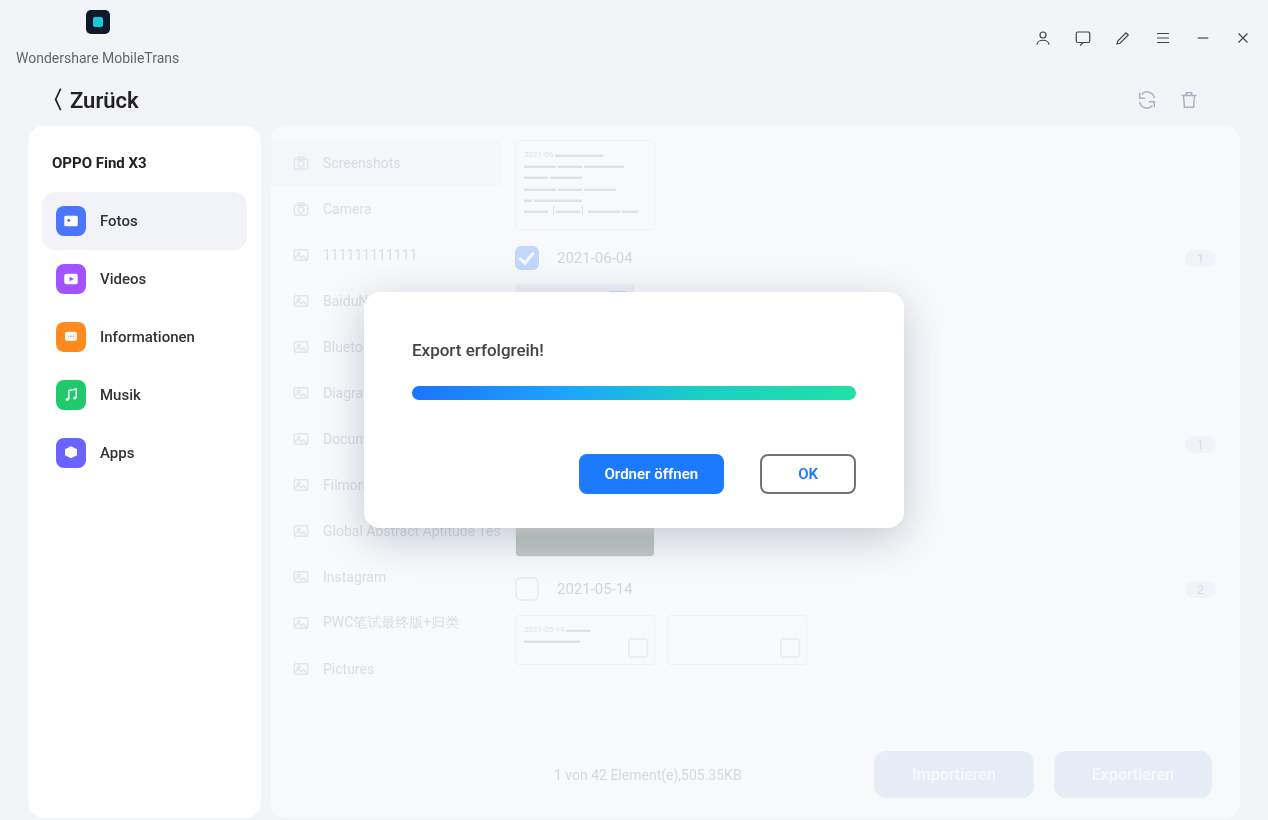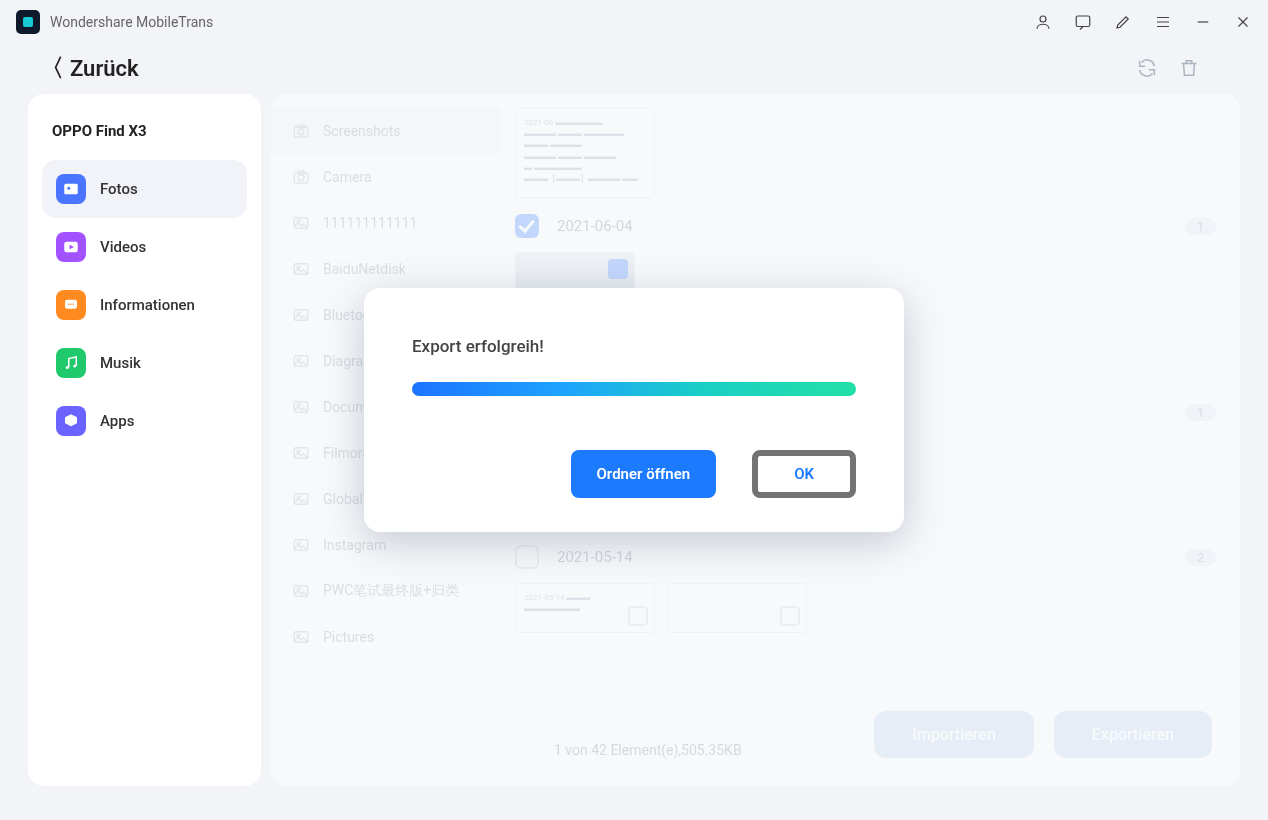--- a/index.html
+++ b/index.html
@@ -1,19 +1,19 @@
 <!DOCTYPE html>
 <html><head>
 <meta charset="utf-8">
 <style>
 * { margin: 0; padding: 0; box-sizing: border-box; font-family: -apple-system, BlinkMacSystemFont, "Segoe UI", Roboto, sans-serif; }
 body { background: #f2f4f8; width: 1268px; height: 820px; overflow: hidden; position: relative; }
 
 .titlebar { display: flex; align-items: center; justify-content: space-between; padding: 10px 16px; background: #f2f4f8; }
-.titlebar-left { display: flex; align-items: center; gap: 10px; }
+.titlebar-left { display: flex; align-items: center; gap: 16px; flex-direction: column; }
 .app-icon { width: 24px; height: 24px; background: #0e1a2b; border-radius: 5px; display:flex; align-items:center; justify-content:center; }
 .app-icon-inner { width: 10px; height: 10px; background: #17c9d4; border-radius: 2px; }
 .app-title { font-size: 14px; color: #666; }
 .titlebar-right { display: flex; gap: 22px; align-items:center; }
 .ti-icon { width: 18px; height: 18px; stroke: #444; stroke-width: 1.6; fill: none; cursor: pointer; }
 
 .back-row { display:flex; align-items:center; padding: 8px 24px 10px 40px; }
 .back-label { font-size: 22px; font-weight: 600; color: #222; display:flex; align-items:center; gap:6px; cursor:pointer;}
 .back-chevron { font-size: 24px; font-weight: 600; }
 .toolbar-right { margin-left:auto; display:flex; gap:20px; align-items:center; padding-right: 44px;}
@@ -47,36 +47,36 @@
 .group-date{font-size:15px;color:#7f8894;font-weight:400;}
 .count-badge{margin-left:auto;background:#e6ebf3;color:#9aa4b2;border-radius:10px;padding:1px 12px;font-size:13px;}
 
 .thumbs{display:flex;gap:12px;padding:6px 0 12px 0;}
 .thumb{width:140px;height:90px;border:1px solid #dfe4eb;border-radius:4px;background:linear-gradient(180deg,#e6ecf0,#d5dbe2);position:relative;}
 .thumb .mini-cb{position:absolute;right:6px;top:6px;width:20px;height:20px;border-radius:4px;background:#4b8dff;}
 .thumb.text-thumb{background:#fff;padding:8px;font-size:8px;color:#a9b0bb;line-height:1.4;overflow:hidden;}
 .thumb.sky{background:linear-gradient(180deg,#cfe3f0 60%,#d8a988 60%,#4b5b48 80%);}
 .thumb-cb{position:absolute;right:6px;bottom:6px;width:20px;height:20px;border-radius:4px;border:2px solid #cfd5dd;background:#fff;}
 
-.bottom-bar{position:absolute;left:0;right:0;bottom:12px;padding:16px 28px;display:flex;align-items:flex-end;gap:20px;}
+.bottom-bar{position:absolute;left:0;right:0;bottom:4px;padding:16px 28px;display:flex;align-items:center;gap:20px;}
 .status-text{font-size:14px;color:#8a93a0;margin:0 auto 0 25px;}
 .big-btn{padding:14px 38px;border-radius:12px;font-size:16px;font-weight:500;border:none;cursor:pointer;}
 .btn-import{background:#c7d8f2;color:#fff;}
 .btn-export{background:#c7d8f2;color:#fff;}
 
 .scrim{position:absolute;inset:0;background:rgba(245,247,250,0.7);pointer-events:none;z-index:5;}
 .sidebar, .titlebar, .back-row { position:relative; z-index:6; }
 
 .dialog{position:absolute;left:50%;top:50%;transform:translate(-50%,-50%);width:540px;background:#fff;border-radius:16px;box-shadow:0 10px 40px rgba(40,60,90,0.25);padding:48px 48px 34px 48px;z-index:10;}
 .dialog-title{font-size:17px;color:#444;font-weight:500;margin-bottom:26px;}
 .progress{height:14px;border-radius:7px;background:linear-gradient(90deg,#1c74ff,#1ea2ff,#1ad0c3,#22e0a7);}
 .dialog-actions{display:flex;justify-content:flex-end;gap:36px;margin-top:54px;}
 .d-btn{padding:11px 26px;border-radius:8px;font-size:15px;font-weight:600;cursor:pointer;}
 .d-primary{background:#1c7aff;color:#fff;border:none;}
-.d-secondary{background:#fff;color:#1c7aff;border:6px solid #737373;padding:9px 36px;}
+.d-secondary{background:#fff;color:#1c7aff;border:2px solid #737373;padding:9px 36px;}
 </style>
 </head>
 <body>
 
 <div class="titlebar">
   <div class="titlebar-left">
     <div class="app-icon">
         <div class="app-icon-inner"></div>
       </div>
     <div class="app-title">Wondershare MobileTrans</div>

